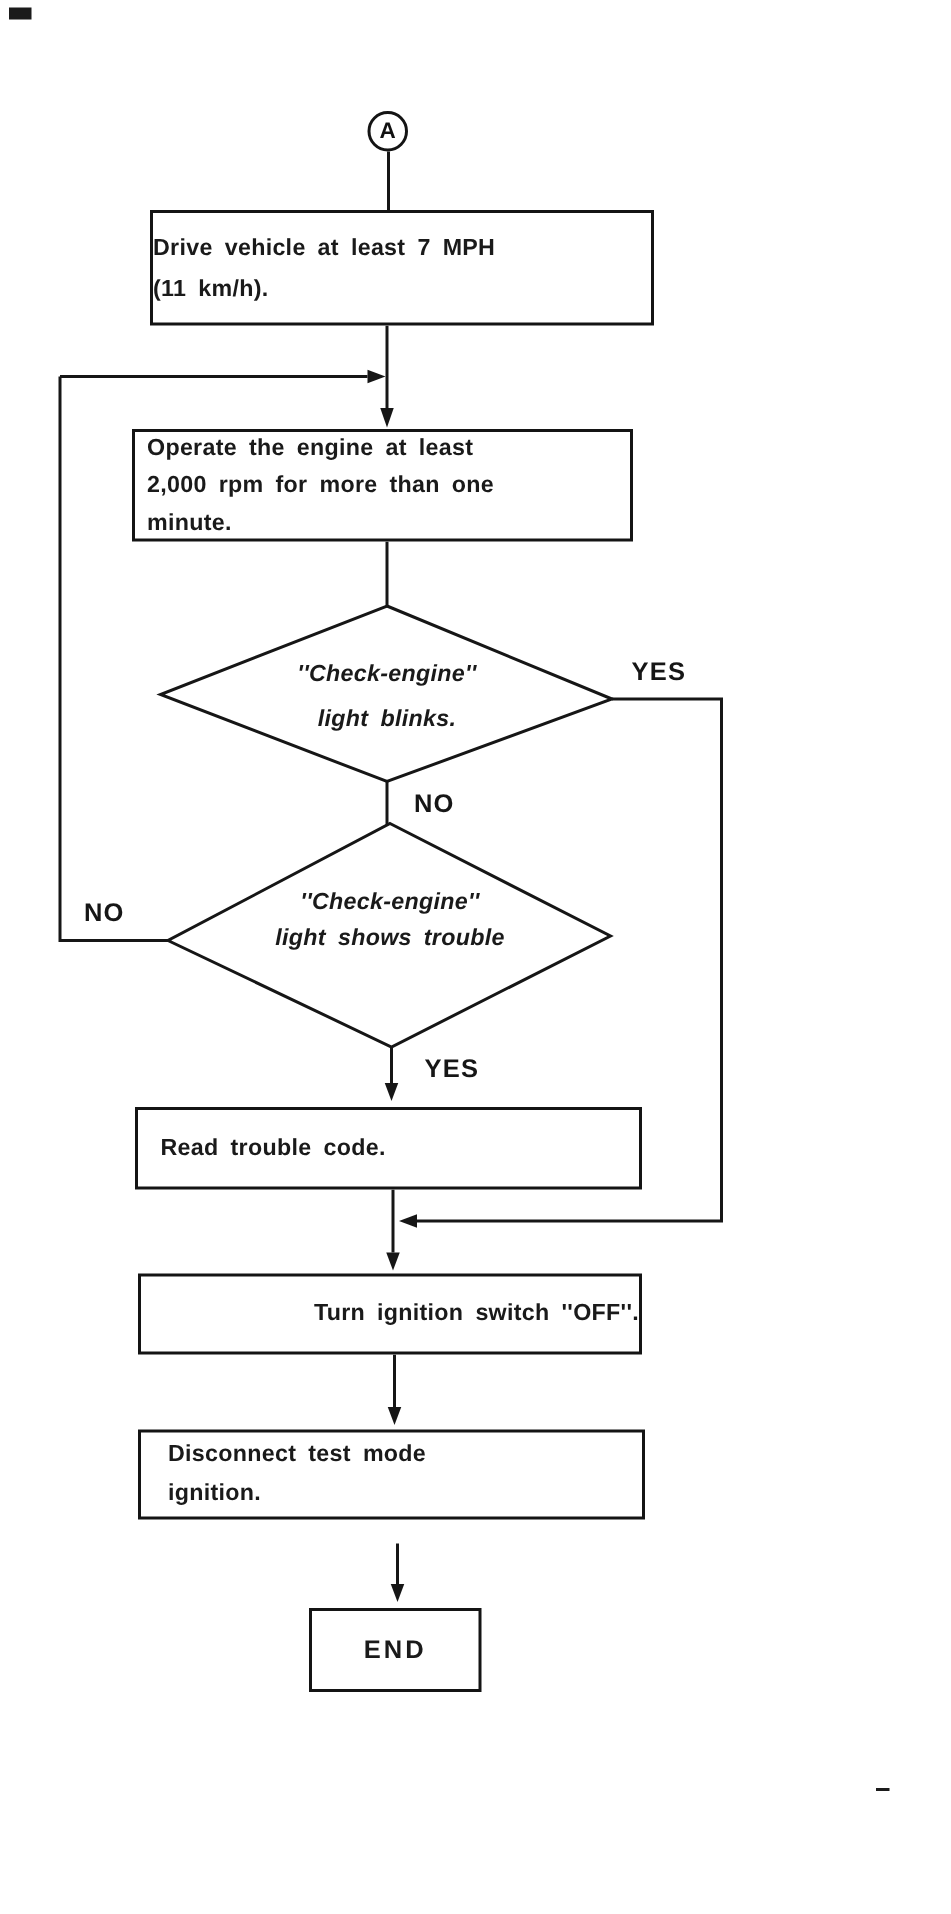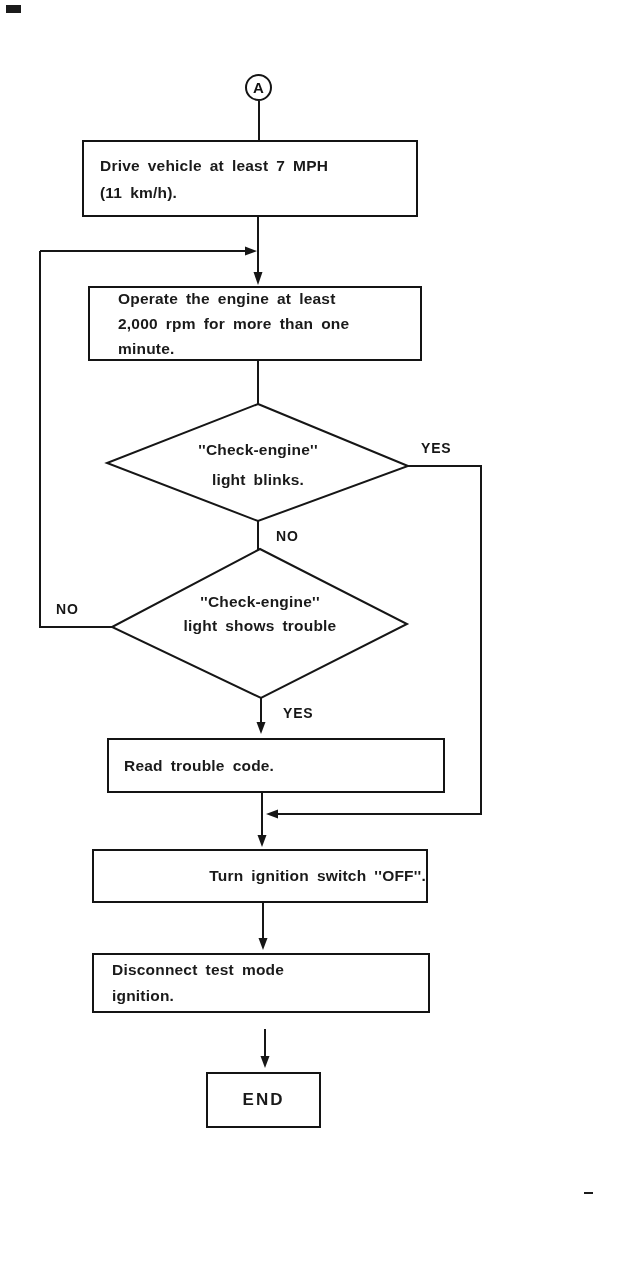--- a/index.html
+++ b/index.html
@@ -45,24 +45,25 @@
     color: #1a1a1a;
   }
   .dtext {
     position: absolute;
     text-align: center;
     font-size: 15.5px;
     font-weight: bold;
     letter-spacing: 0.2px;
     word-spacing: 3.5px;
     color: #1a1a1a;
+    font-style: italic;
   }
   .branch-label {
     position: absolute;
-    font-size: 14px;
+    font-size: 17px;
     font-weight: bold;
     letter-spacing: 0.8px;
     color: #161616;
     line-height: 18px;
   }
   .connector-circle {
     position: absolute;
     left: 245px; top: 74px;
     width: 27px; height: 27px;
     box-sizing: border-box;
@@ -128,47 +129,47 @@
     <polygon class="head" points="258.5,938 267.5,938 263,950"></polygon>
 
     <path d="M265 1029 V1056"></path>
     <polygon class="head" points="260.5,1056 269.5,1056 265,1068"></polygon>
   </svg>
 
   <div class="connector-circle">
     <span>A</span>
   </div>
 
-  <div class="pbox" style="left:82px; top:140px; width:336px; height:77px; padding-left:16px; line-height:27px;">
+  <div class="pbox" style="left:100px; top:140px; width:336px; height:77px; line-height:27px;">
     <div>Drive vehicle at least 7 MPH</div>
     <div>(11 km/h).</div>
   </div>
 
-  <div class="pbox" style="left:88px; top:286px; width:334px; height:75px; padding-left:28px; line-height:25px;">
+  <div class="pbox" style="left:88px; top:286px; width:334px; height:75px; padding-left:8px; line-height:25px;">
     <div>Operate the engine at least</div>
     <div>2,000 rpm for more than one</div>
     <div>minute.</div>
   </div>
 
   <div class="dtext" style="left:158px; top:435px; width:200px; line-height:30px;">
     <div>''Check-engine''</div>
     <div>light blinks.</div>
   </div>
 
   <div class="dtext" style="left:160px; top:590px; width:200px; line-height:24px;">
     <div>''Check-engine''</div>
     <div>light shows  trouble</div>
   </div>
 
   <div class="branch-label" style="left:421px; top:439px;">YES</div>
   <div class="branch-label" style="left:276px; top:527px;">NO</div>
   <div class="branch-label" style="left:56px; top:600px;">NO</div>
   <div class="branch-label" style="left:283px; top:704px;">YES</div>
 
-  <div class="pbox" style="left:90px; top:738px; width:338px; height:55px; padding-left:15px; line-height:24px;margin-left:17px;">
+  <div class="pbox" style="left:90px; top:738px; width:338px; height:55px; padding-left:15px; line-height:24px;">
     <div>Read trouble code.</div>
   </div>
 
   <div class="pbox" style="left:92px; top:849px; width:336px; height:54px; padding-left:15px; line-height:24px;align-items:flex-end;">
     <div>Turn ignition switch ''OFF''.</div>
   </div>
 
   <div class="pbox" style="left:92px; top:953px; width:338px; height:60px; padding-left:18px; line-height:26px;">
     <div>Disconnect test mode</div>
     <div>ignition.</div>

